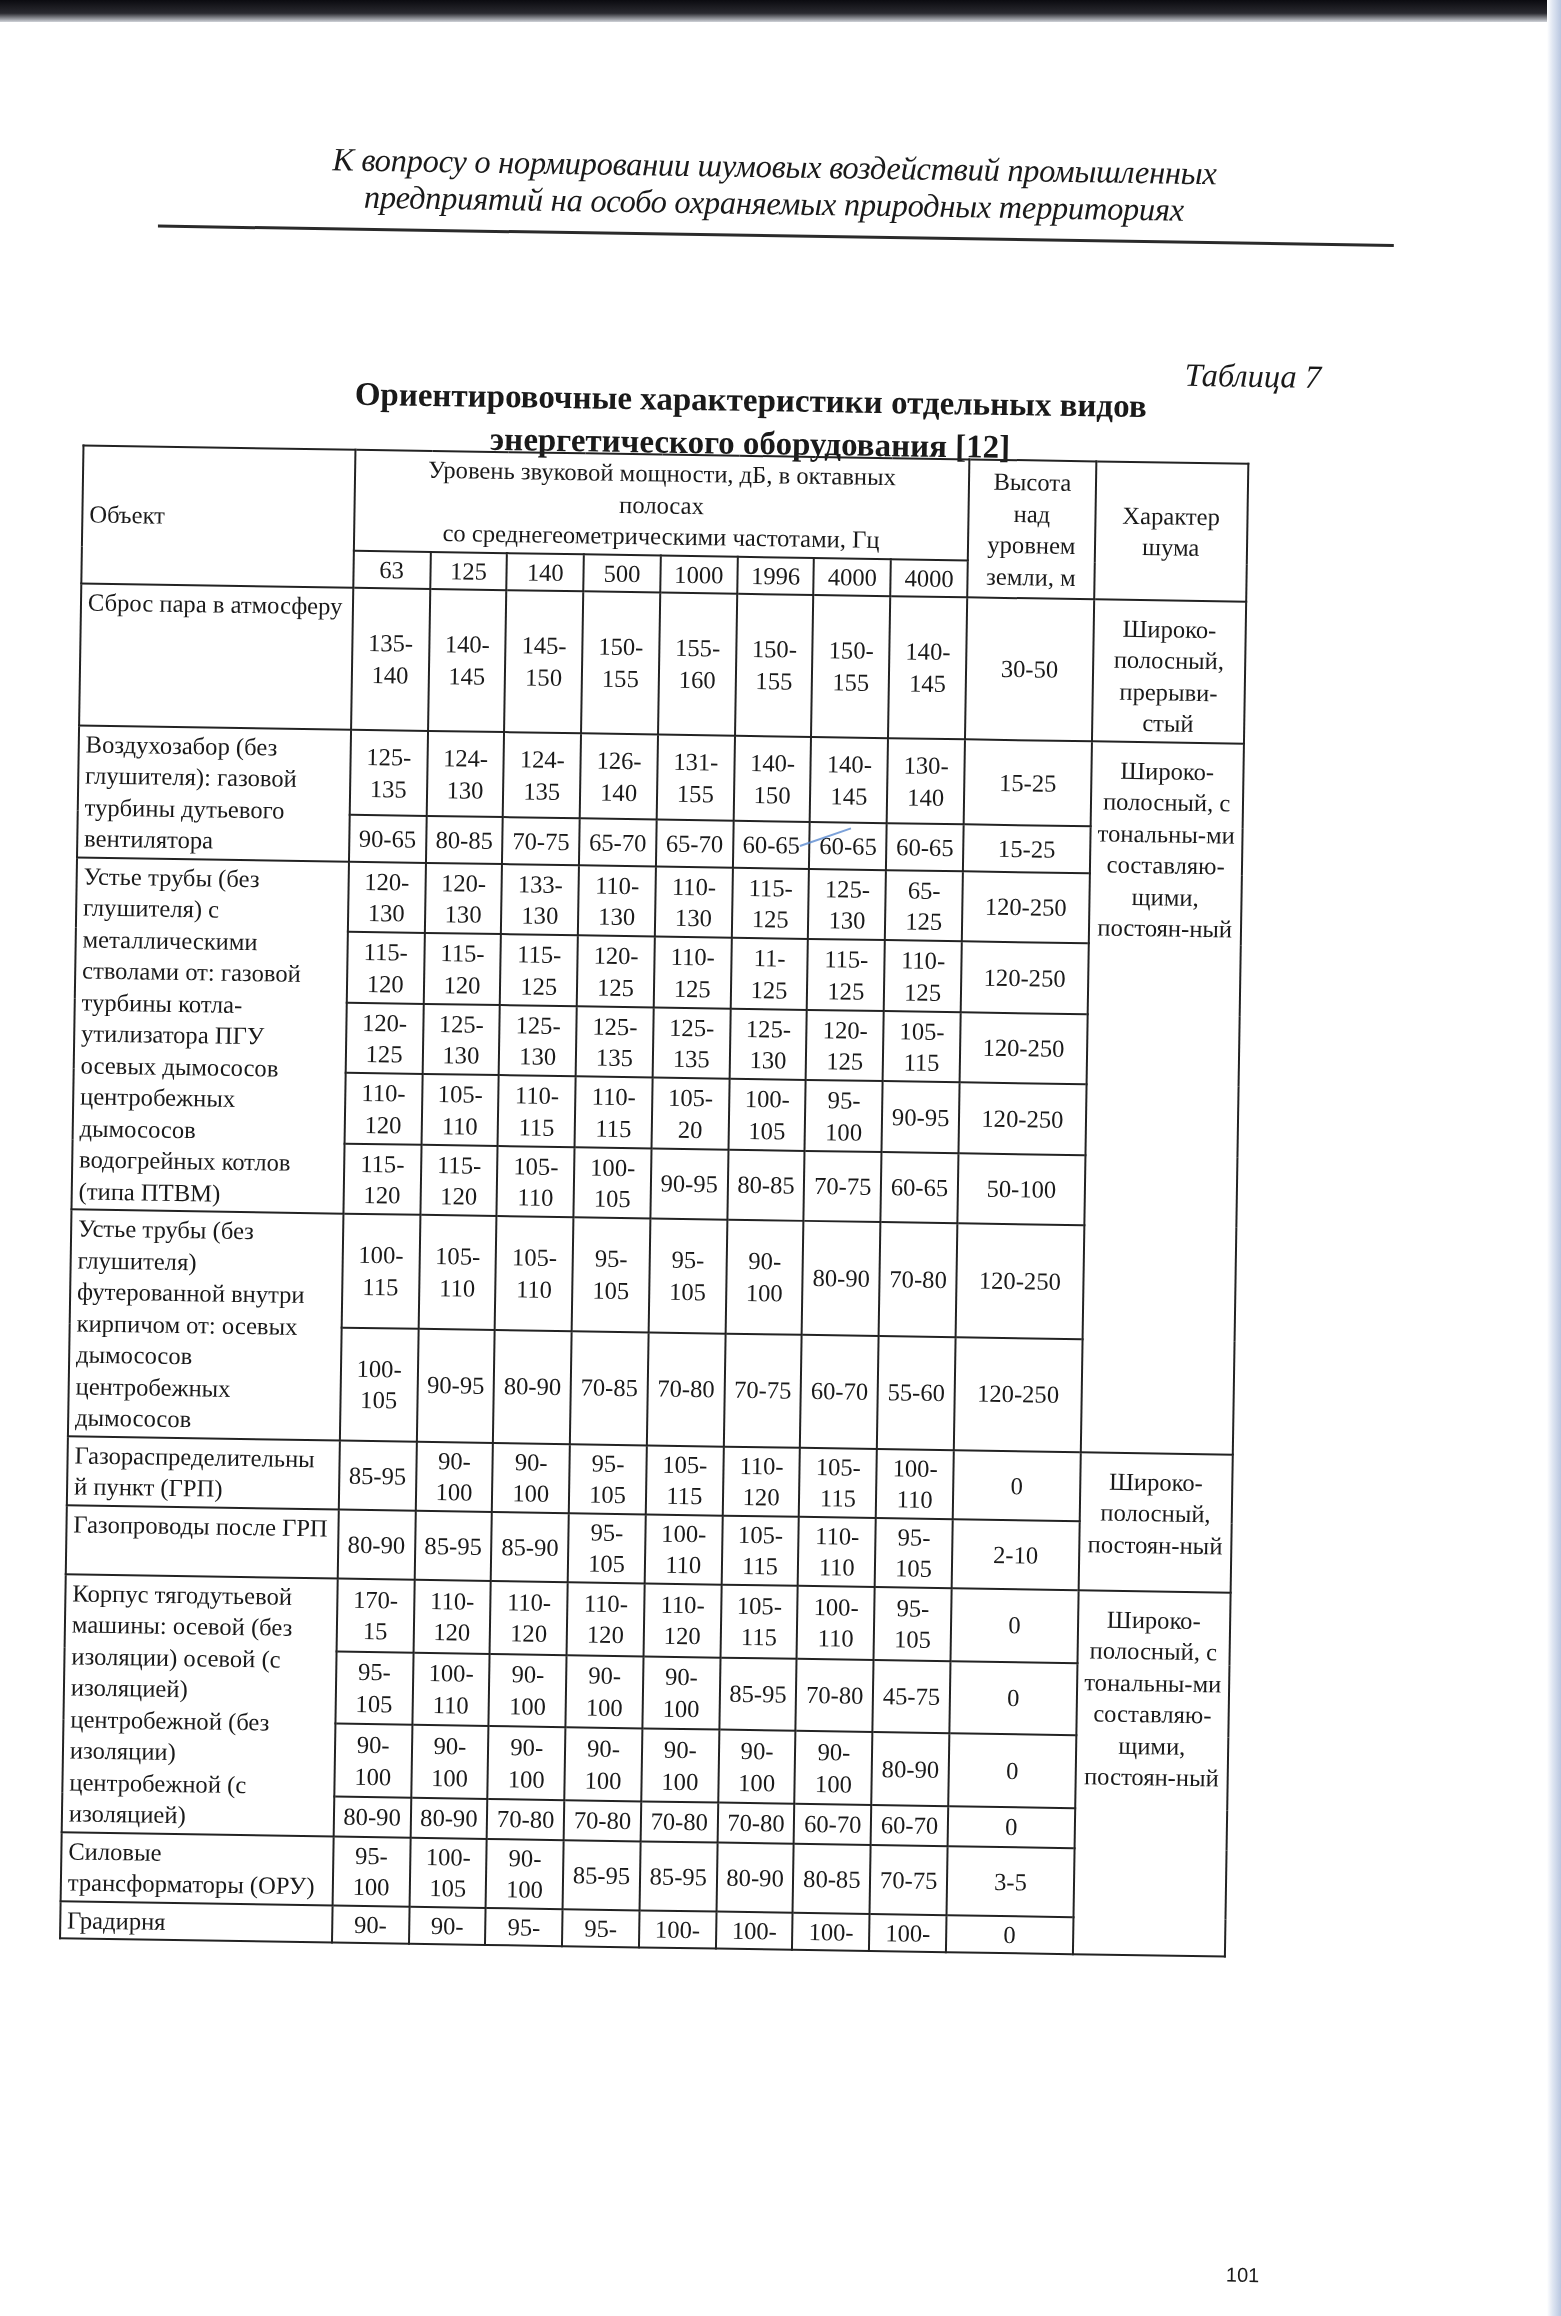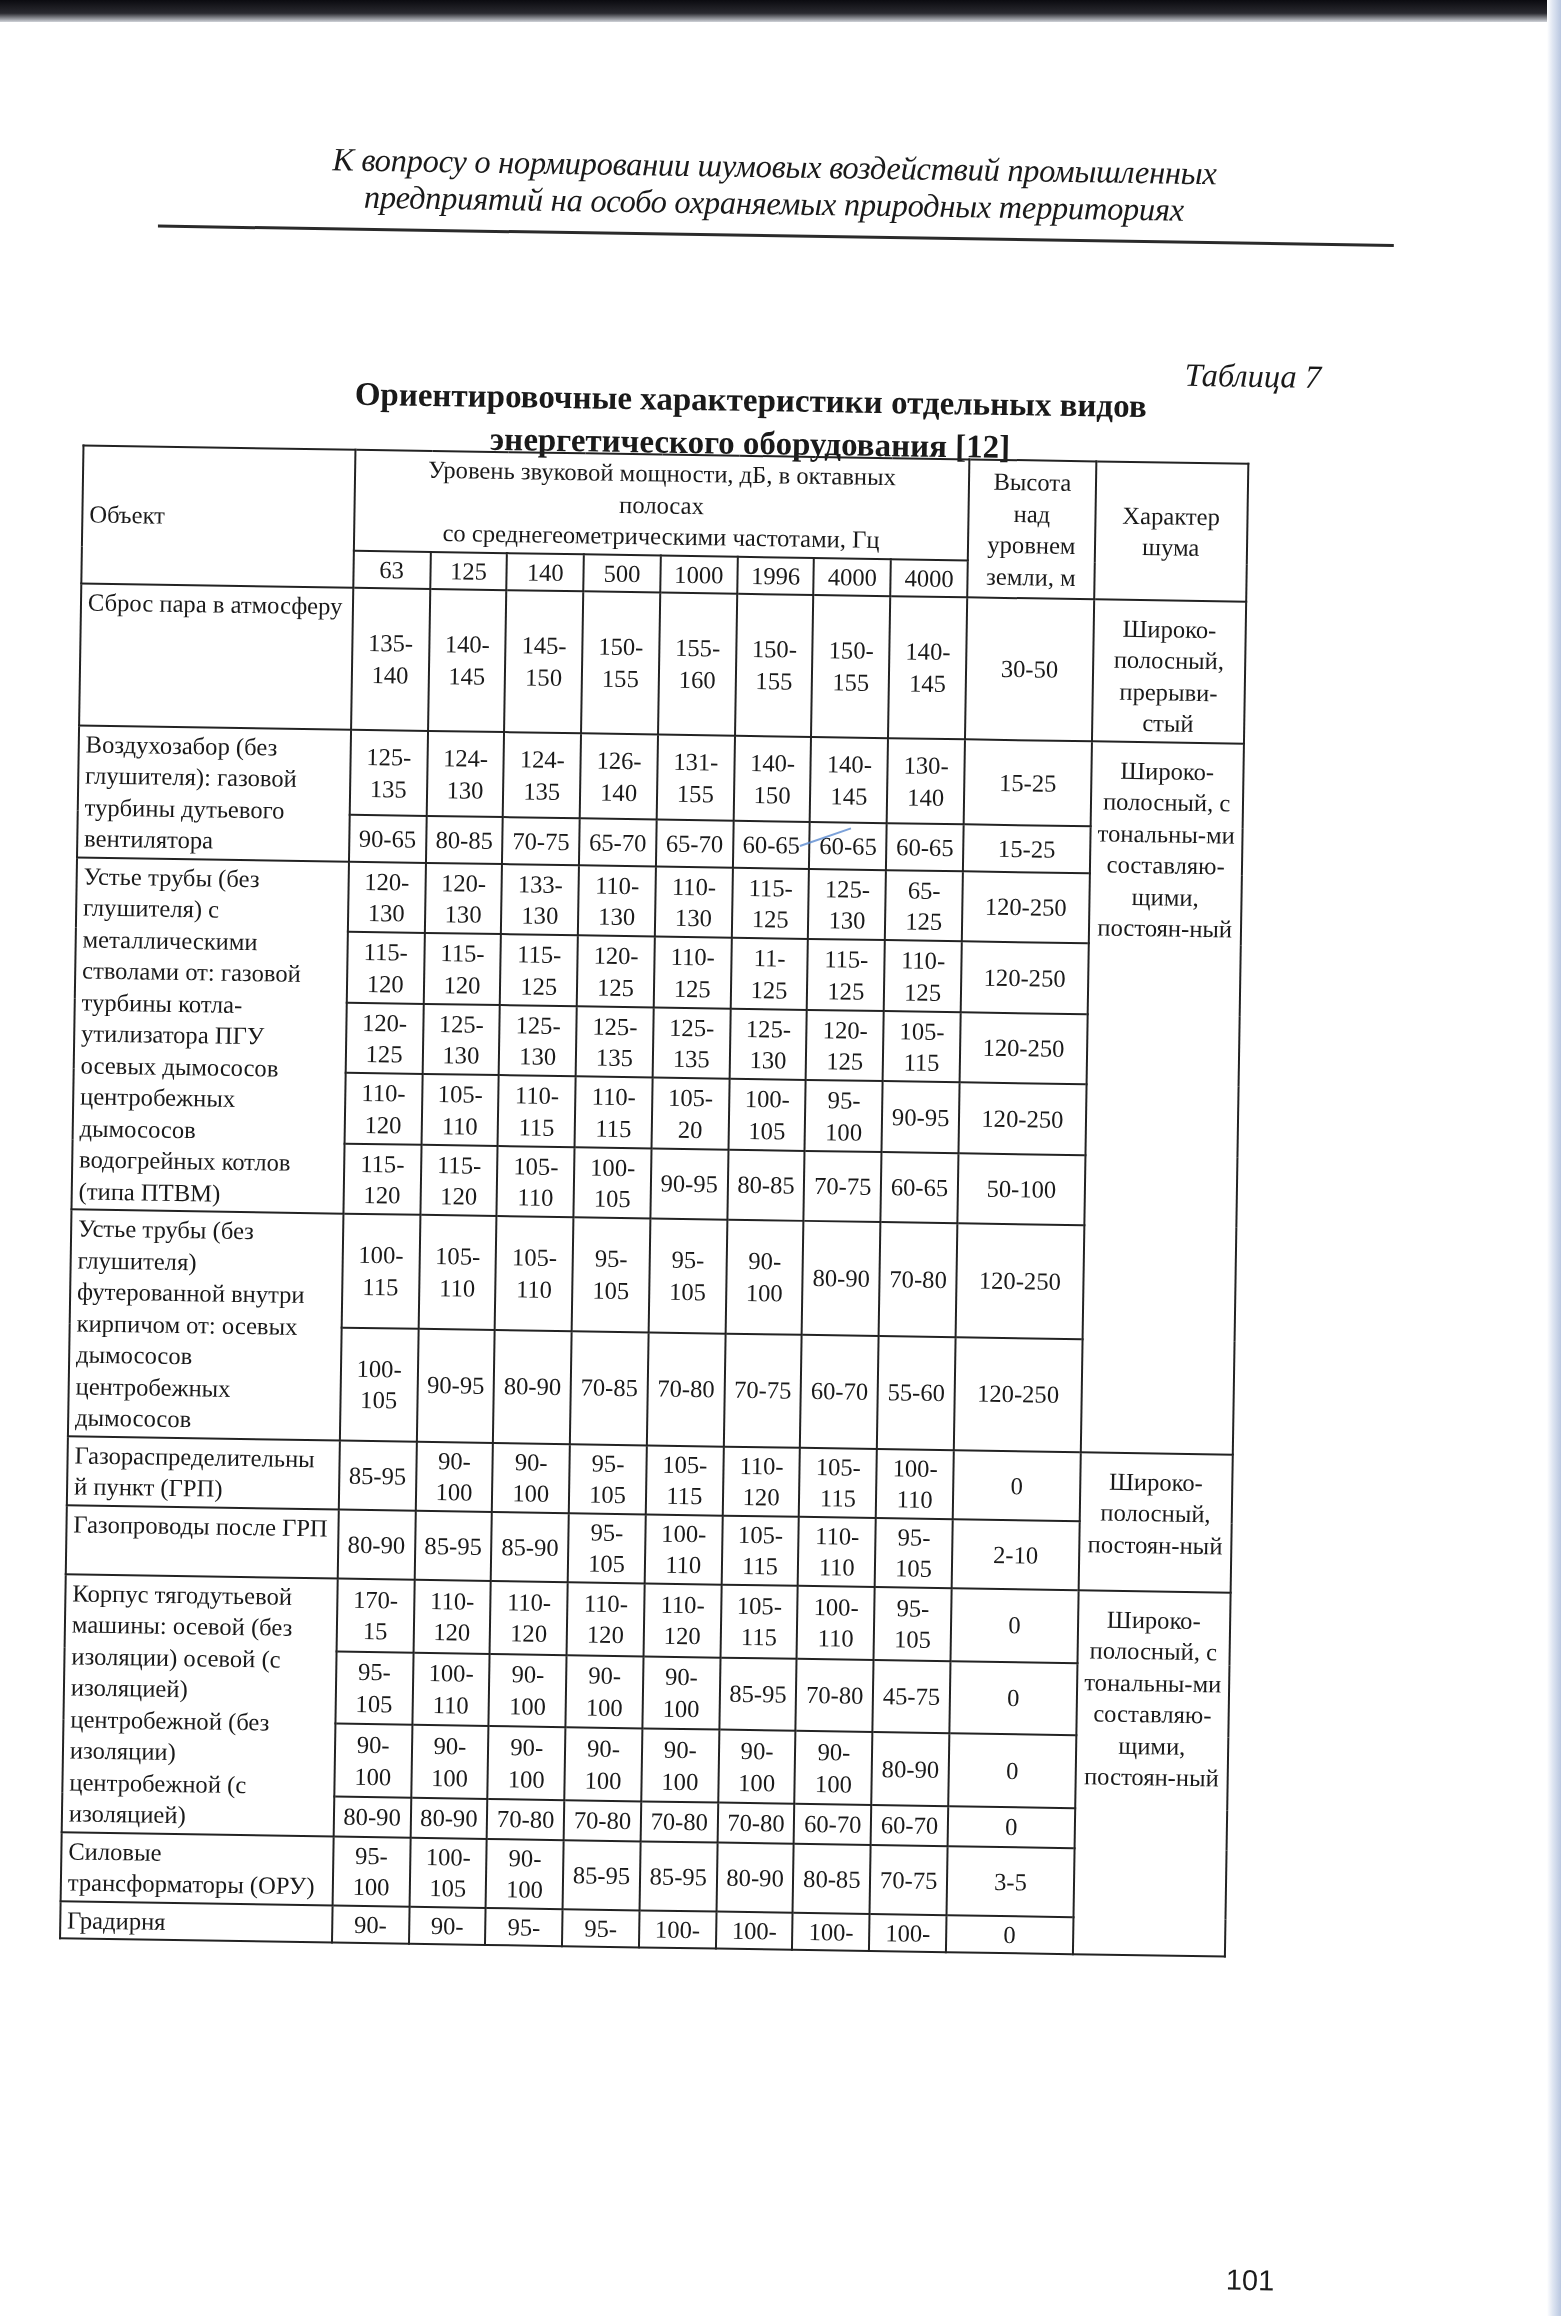--- a/index.html
+++ b/index.html
@@ -59,21 +59,21 @@
   }
   .c-obj { width: 258px; text-align: left; vertical-align: top !important; }
   .c-val { width: 63px; text-align: center; }
   .c-h   { width: 113px; text-align: center; }
   .c-ch  { width: 138px; text-align: center; }
   .hdr-main { text-align: center; }
   .obj-cell { text-align: left; vertical-align: top !important; }
   .page-number {
     position: absolute; left: 1243px; top: 2256px;
     font-family: "Liberation Sans", "DejaVu Sans", sans-serif;
-    font-size: 29px;
+    font-size: 20px;
   }
   .ink-mark {
     position: absolute; left: 793px; top: 835px; width: 54px; height: 2px;
     background: #5a8ad0; transform: rotate(-20deg); opacity: 0.8;
   }
 </style>
 </head>
 <body>
 
 <div class="topbar"></div>

